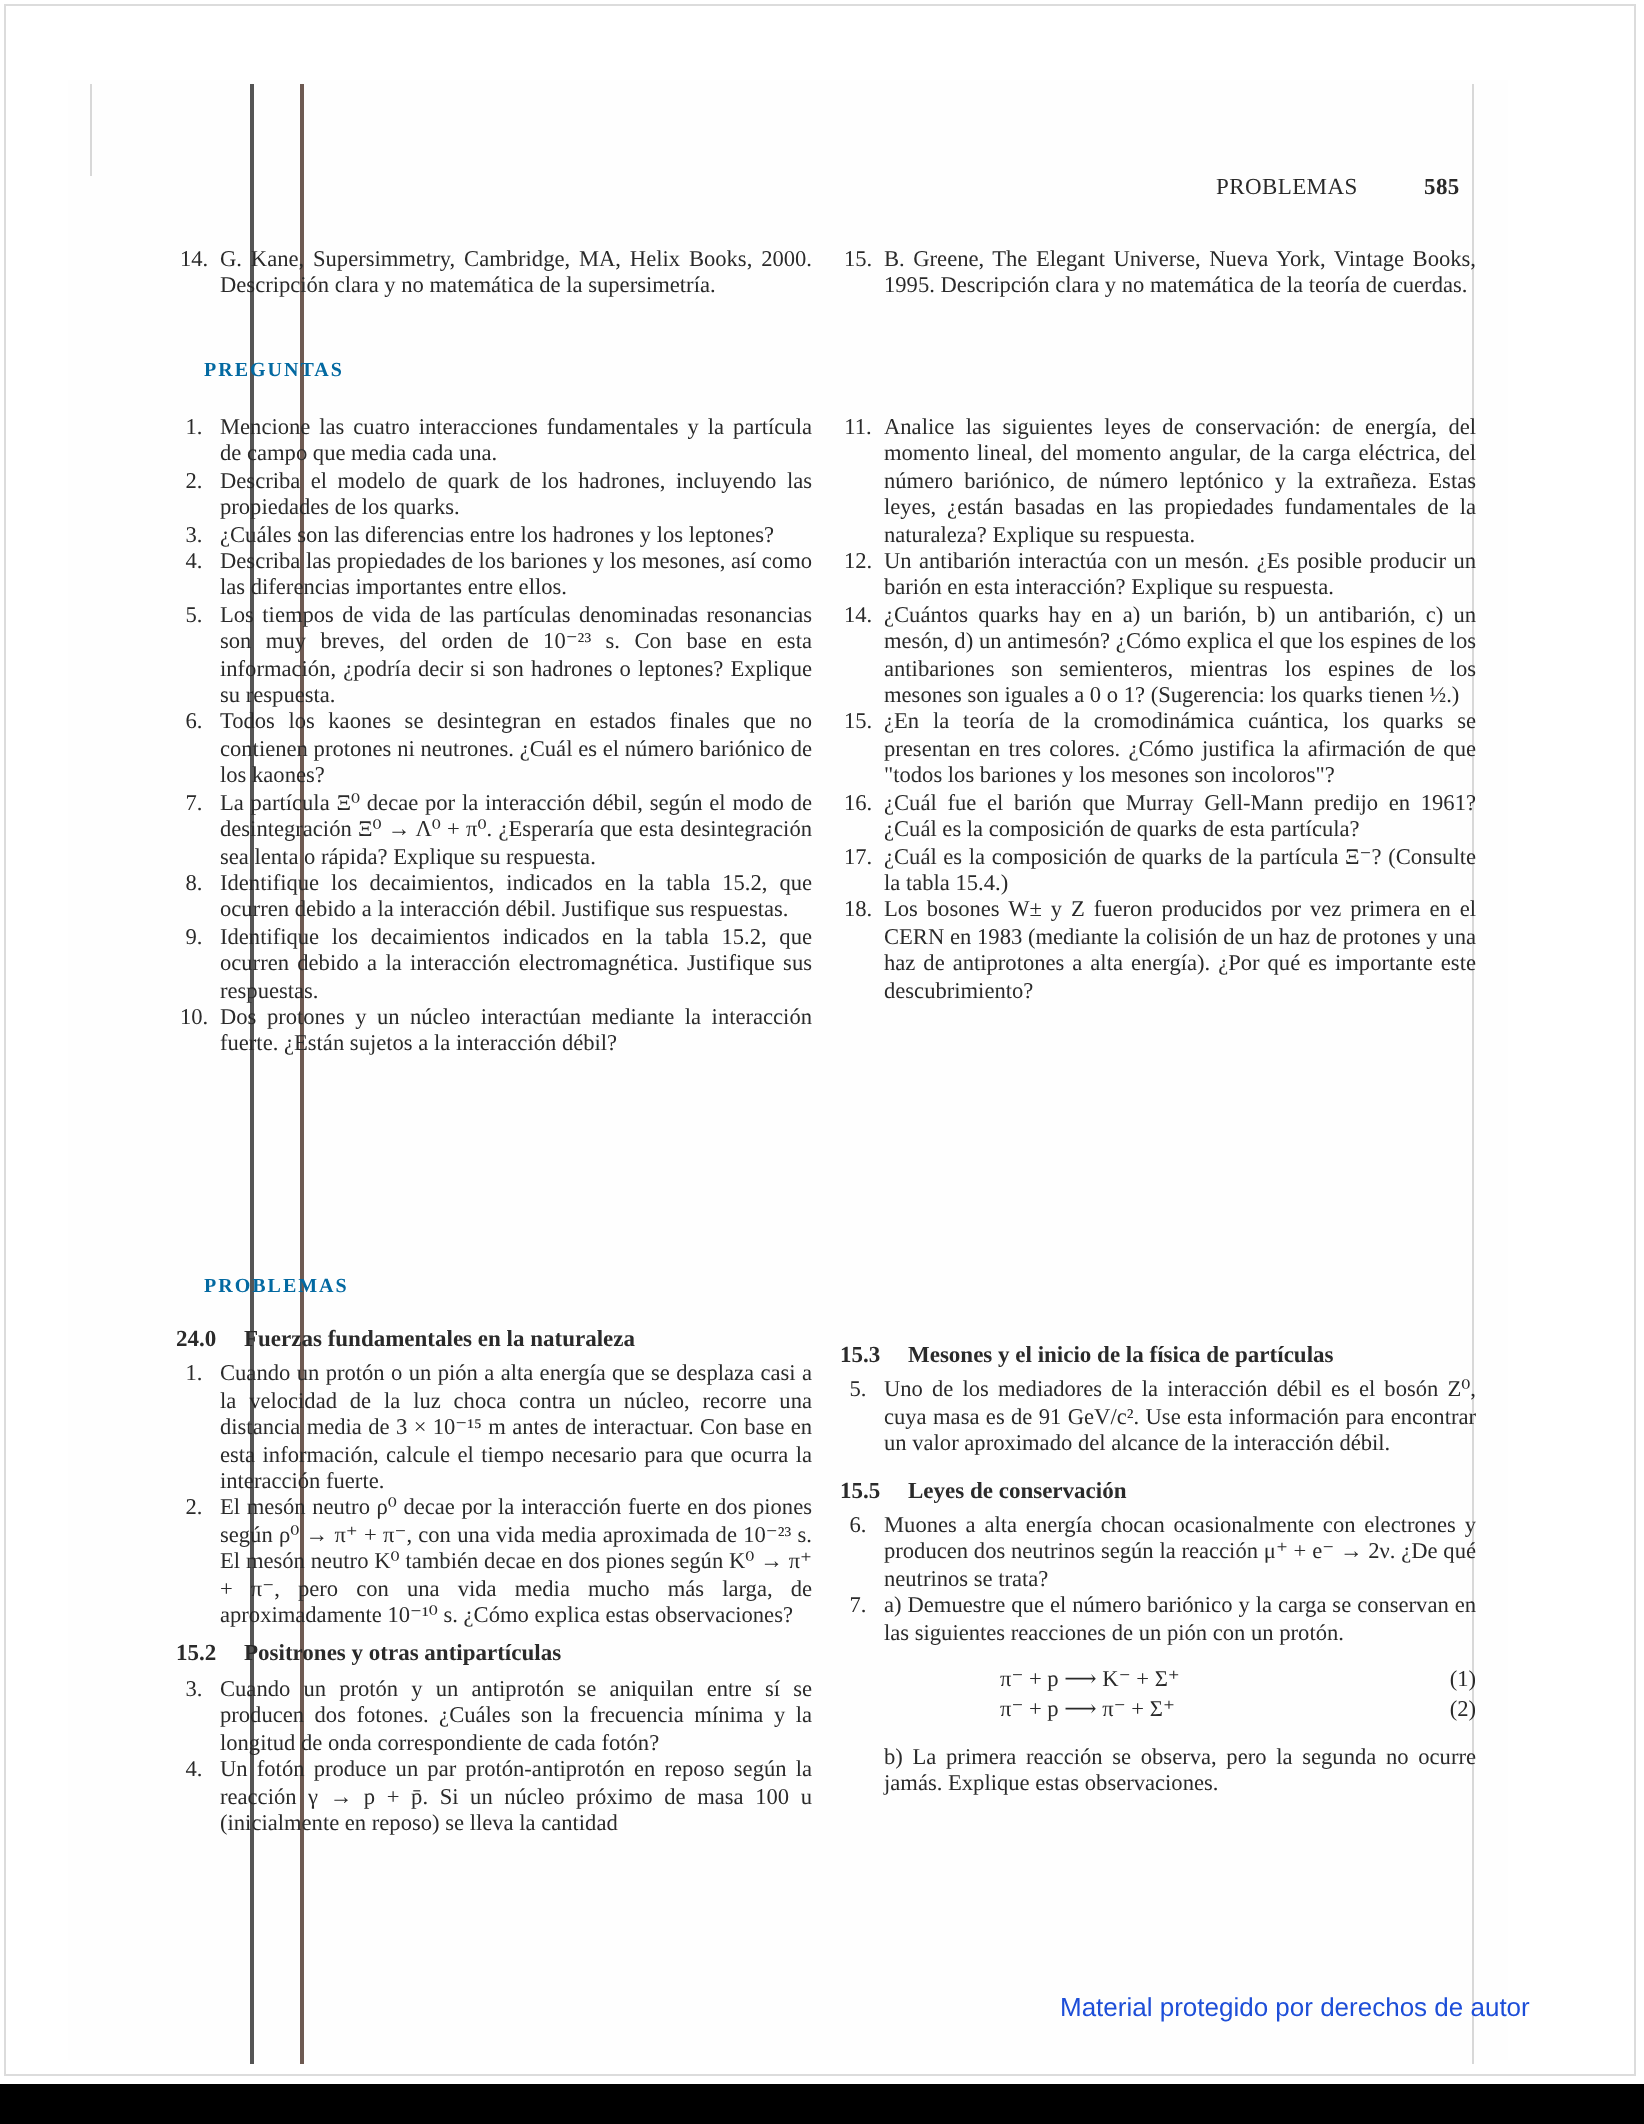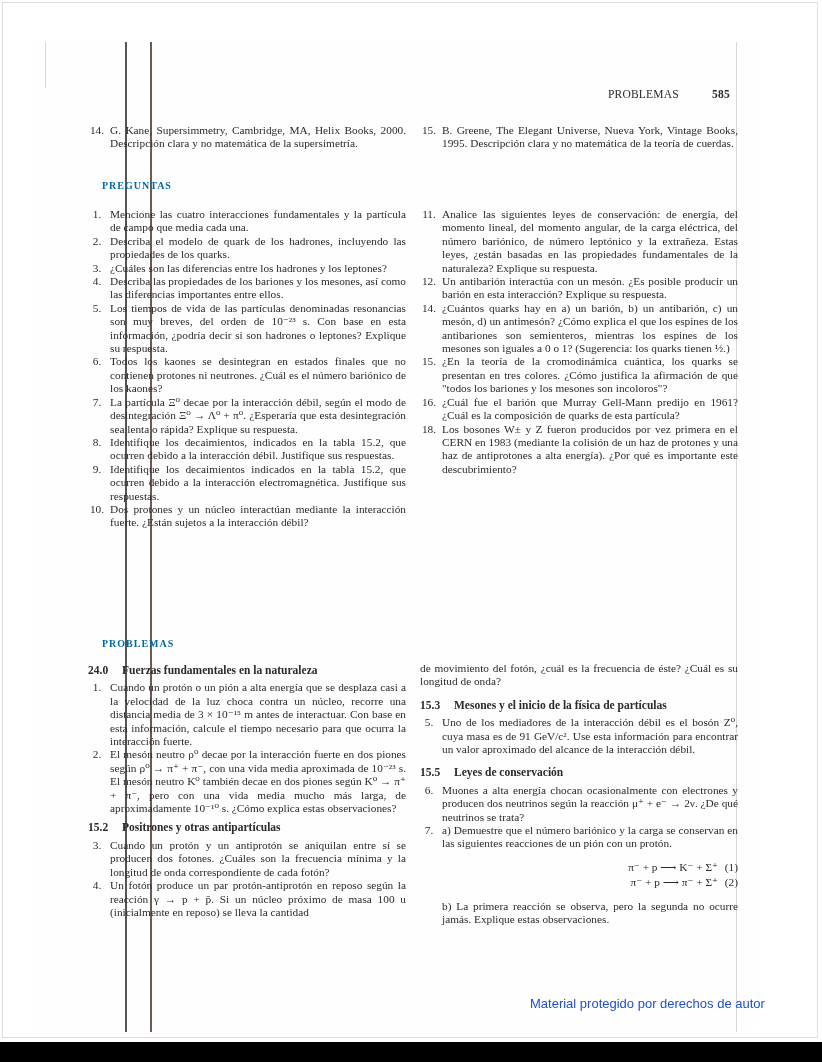--- a/index.html
+++ b/index.html
@@ -22,21 +22,21 @@
 
   .col { position: absolute; width: 318px; font-size: 11.3px; line-height: 13.4px; text-align: justify; }
   .item { position: relative; padding-left: 22px; margin: 0; }
   .item .num { position: absolute; left: 0; top: 0; width: 18px; text-align: center; }
   .item p { margin: 0; }
 
   .heading { position: absolute; font-size: 10px; letter-spacing: 1px; color: #0369a1; font-weight: bold; }
   .sec { font-weight: bold; font-size: 11.5px; margin: 6px 0 4px 0; }
   .sec .sn { display: inline-block; width: 34px; }
 
-  .eq { display: flex; justify-content: flex-end; padding-left: 80px; margin: 2px 0; }
+  .eq { display: flex; justify-content: space-between; padding-left: 80px; margin: 2px 0; }
   .eq .en { width: 20px; text-align: right; }
 
   .watermark { position: absolute; left: 530px; top: 996px; font-family: "Liberation Sans", "DejaVu Sans", sans-serif; font-size: 13px; color: #1d4ed8; }
 </style>
 </head>
 <body>
 
 <div class="frame"></div>
 <div class="page"></div>
 
@@ -123,20 +123,24 @@
     </div>
   <div class="item">
       <span class="num">15.</span>
       <p>¿En la teoría de la cromodinámica cuántica, los quarks se presentan en tres colores. ¿Cómo justifica la afirmación de que "todos los bariones y los mesones son incoloros"?</p>
     </div>
   <div class="item">
       <span class="num">16.</span>
       <p>¿Cuál fue el barión que Murray Gell-Mann predijo en 1961? ¿Cuál es la composición de quarks de esta partícula?</p>
     </div>
   <div class="item">
+      <span class="num">17.</span>
+      <p>¿Cuál es la composición de quarks de la partícula Ξ⁻? (Consulte la tabla 15.4.)</p>
+    </div>
+  <div class="item">
       <span class="num">18.</span>
       <p>Los bosones W± y Z fueron producidos por vez primera en el CERN en 1983 (mediante la colisión de un haz de protones y una haz de antiprotones a alta energía). ¿Por qué es importante este descubrimiento?</p>
     </div>
 </div>
 
 <div class="heading" style="left:102px; top:638px;">PROBLEMAS</div>
 
 <div class="col" style="left:88px; top:658px;">
   <div class="sec"><span class="sn">24.0</span><span>Fuerzas fundamentales en la naturaleza</span></div>
   <div class="item">
@@ -152,21 +156,20 @@
       <span class="num">3.</span>
       <p>Cuando un protón y un antiprotón se aniquilan entre sí se producen dos fotones. ¿Cuáles son la frecuencia mínima y la longitud de onda correspondiente de cada fotón?</p>
     </div>
   <div class="item">
       <span class="num">4.</span>
       <p>Un fotón produce un par protón-antiprotón en reposo según la reacción γ → p + p̄. Si un núcleo próximo de masa 100 u (inicialmente en reposo) se lleva la cantidad</p>
     </div>
 </div>
 
 <div class="col" style="left:420px; top:662px;">
-  <p style="margin:0;">de movimiento del fotón, ¿cuál es la frecuencia de éste? ¿Cuál es su longitud de onda?</p>
   <div class="sec" style="margin-top:10px;"><span class="sn">15.3</span><span>Mesones y el inicio de la física de partículas</span></div>
   <div class="item">
       <span class="num">5.</span>
       <p>Uno de los mediadores de la interacción débil es el bosón Z⁰, cuya masa es de 91 GeV/c². Use esta información para encontrar un valor aproximado del alcance de la interacción débil.</p>
     </div>
   <div class="sec" style="margin-top:10px;"><span class="sn">15.5</span><span>Leyes de conservación</span></div>
   <div class="item">
       <span class="num">6.</span>
       <p>Muones a alta energía chocan ocasionalmente con electrones y producen dos neutrinos según la reacción μ⁺ + e⁻ → 2ν. ¿De qué neutrinos se trata?</p>
     </div>

